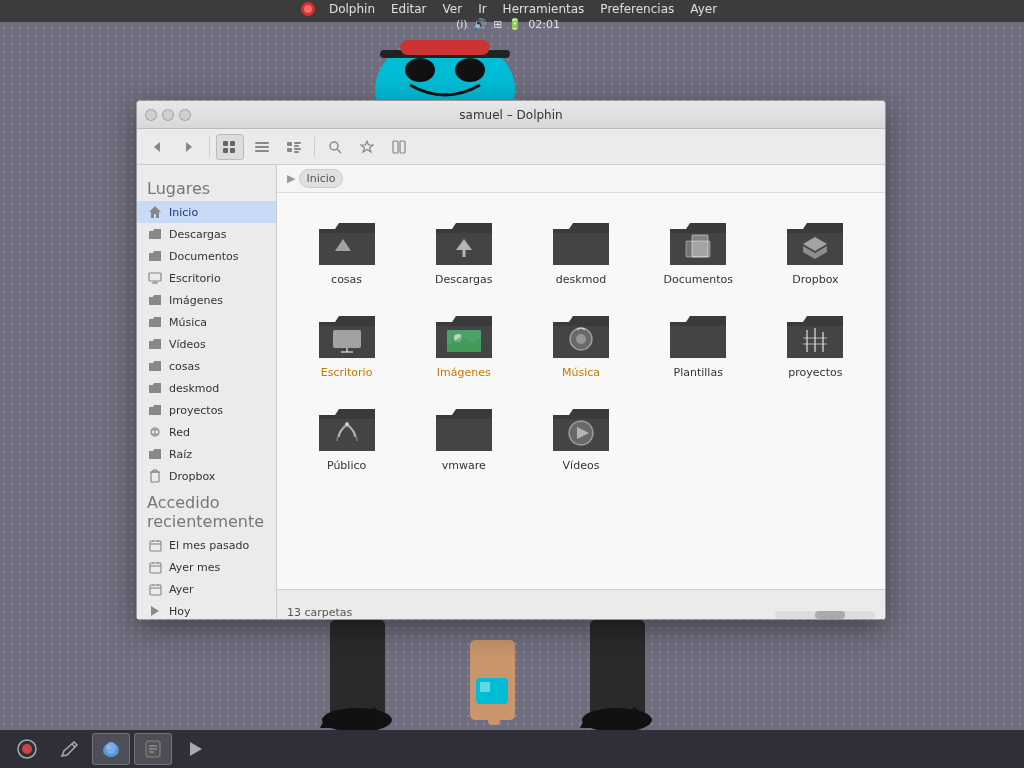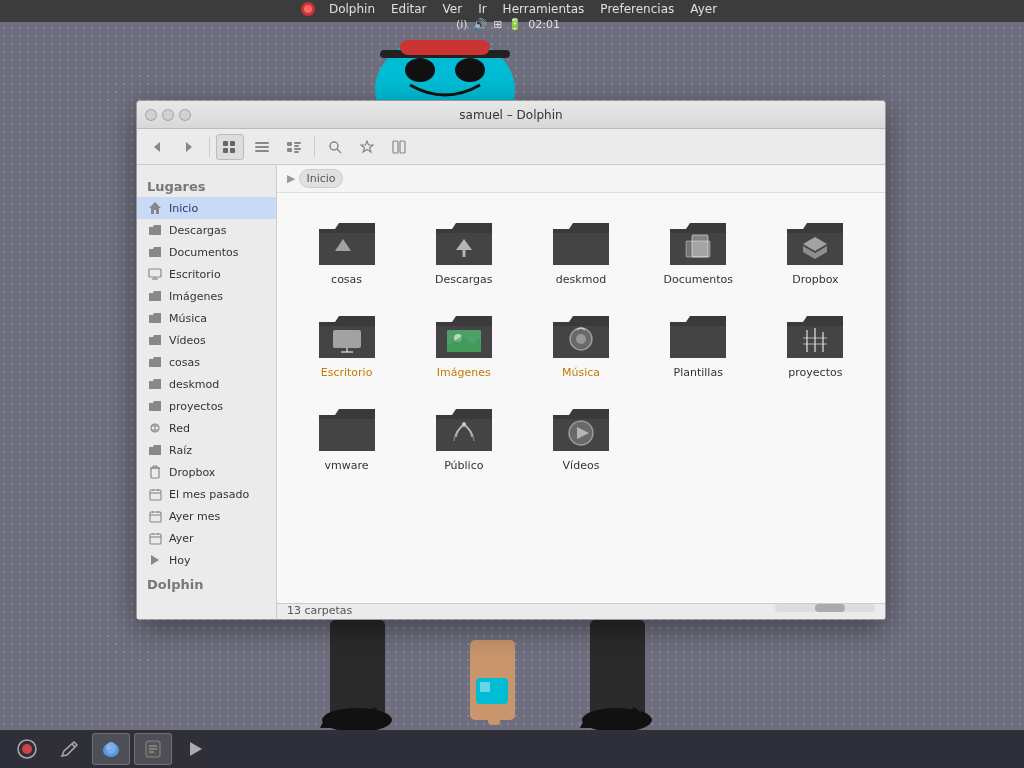--- a/index.html
+++ b/index.html
@@ -182,24 +182,24 @@
     
     .sidebar {
       width: 140px;
       background: #ebebeb;
       border-right: 1px solid #ccc;
       overflow-y: auto;
       padding: 8px 0;
       flex-shrink: 0;
     }
     .sidebar-section-title {
-      font-size: 13px;
+      font-size: 16px;
       color: #777;
       padding: 6px 10px 3px;
-      font-weight: bold;
+      font-weight: normal;
     }
     .sidebar-item {
       display: flex;
       align-items: center;
       padding: 3px 10px;
       cursor: pointer;
       font-size: 11px;
       color: #333;
       gap: 6px;
     }
@@ -269,25 +269,25 @@
       color: #333;
       text-align: center;
       max-width: 80px;
       word-break: break-word;
       line-height: 1.2;
     }
     .folder-label.colored { color: #c47a00; }
 
     
     .status-bar {
-      height: 16px;
+      height: 30px;
       background: #ebebeb;
       border-top: 1px solid #ccc;
       display: flex;
-      align-items: flex-start;
+      align-items: flex-end;
       padding: 0 10px;
       font-size: 11px;
       color: #555;
       justify-content: space-between;
     }
     .scrollbar-area {
       display: flex;
       align-items: center;
       gap: 4px;
     }
@@ -528,20 +528,21 @@
             <rect x="2" y="3" width="8" height="10" rx="1" fill="none" stroke="#888" stroke-width="1.2"></rect>
             <line x1="1" y1="3" x2="11" y2="3" stroke="#888" stroke-width="1.2"></line>
             <line x1="4" y1="3" x2="4" y2="1" stroke="#888" stroke-width="1.2"></line>
             <line x1="8" y1="3" x2="8" y2="1" stroke="#888" stroke-width="1.2"></line>
             <line x1="4" y1="1" x2="8" y2="1" stroke="#888" stroke-width="1.2"></line>
           </svg>
         </div>
         <span>Dropbox</span>
       </div>
 
+      <div class="sidebar-section-title">Accedido recientemente</div>
       <div class="sidebar-item">
         <div class="sidebar-icon">
           <svg width="13" height="13" viewBox="0 0 13 13">
             <rect x="1" y="2" width="11" height="10" rx="1" fill="none" stroke="#888" stroke-width="1.1"></rect>
             <line x1="1" y1="5" x2="12" y2="5" stroke="#888" stroke-width="1.1"></line>
             <line x1="4" y1="1" x2="4" y2="3" stroke="#888" stroke-width="1.1"></line>
             <line x1="9" y1="1" x2="9" y2="3" stroke="#888" stroke-width="1.1"></line>
           </svg>
         </div>
         <span>El mes pasado</span>
@@ -691,35 +692,35 @@
             <line x1="20" y1="30" x2="44" y2="30" stroke="rgba(255,255,255,0.4)" stroke-width="1.5"></line>
             <line x1="20" y1="36" x2="44" y2="36" stroke="rgba(255,255,255,0.4)" stroke-width="1.5"></line>
           </svg>
           <span class="folder-label">proyectos</span>
         </div>
 
         <div class="folder-item">
           <svg class="folder-svg" viewBox="0 0 64 54">
             <path d="M4,14 L20,14 L24,8 L60,8 L60,50 L4,50 Z" fill="#3a3a3a"></path>
             <path d="M4,18 L60,18 L60,50 L4,50 Z" fill="#444"></path>
-          </svg>
-          <span class="folder-label">vmware</span>
-        </div>
-
-        <div class="folder-item">
-          <svg class="folder-svg" viewBox="0 0 64 54">
-            <path d="M4,14 L20,14 L24,8 L60,8 L60,50 L4,50 Z" fill="#3a3a3a"></path>
-            <path d="M4,18 L60,18 L60,50 L4,50 Z" fill="#444"></path>
             <path d="M32,24 Q24,30 24,36" fill="none" stroke="rgba(255,255,255,0.5)" stroke-width="2"></path>
             <path d="M32,24 Q40,30 40,36" fill="none" stroke="rgba(255,255,255,0.5)" stroke-width="2"></path>
             <path d="M32,22 Q22,32 22,40" fill="none" stroke="rgba(255,255,255,0.3)" stroke-width="1.5"></path>
             <path d="M32,22 Q42,32 42,40" fill="none" stroke="rgba(255,255,255,0.3)" stroke-width="1.5"></path>
             <circle cx="32" cy="23" r="2" fill="rgba(255,255,255,0.6)"></circle>
           </svg>
           <span class="folder-label">Público</span>
+        </div>
+
+        <div class="folder-item">
+          <svg class="folder-svg" viewBox="0 0 64 54">
+            <path d="M4,14 L20,14 L24,8 L60,8 L60,50 L4,50 Z" fill="#3a3a3a"></path>
+            <path d="M4,18 L60,18 L60,50 L4,50 Z" fill="#444"></path>
+          </svg>
+          <span class="folder-label">vmware</span>
         </div>
 
         <div class="folder-item">
           <svg class="folder-svg" viewBox="0 0 64 54">
             <path d="M4,14 L20,14 L24,8 L60,8 L60,50 L4,50 Z" fill="#3a3a3a"></path>
             <path d="M4,18 L60,18 L60,50 L4,50 Z" fill="#444"></path>
             <circle cx="32" cy="32" r="12" fill="rgba(255,255,255,0.2)" stroke="rgba(255,255,255,0.4)" stroke-width="1.5"></circle>
             <polygon points="28,26 28,38 40,32" fill="rgba(255,255,255,0.5)"></polygon>
           </svg>
           <span class="folder-label">Vídeos</span>

